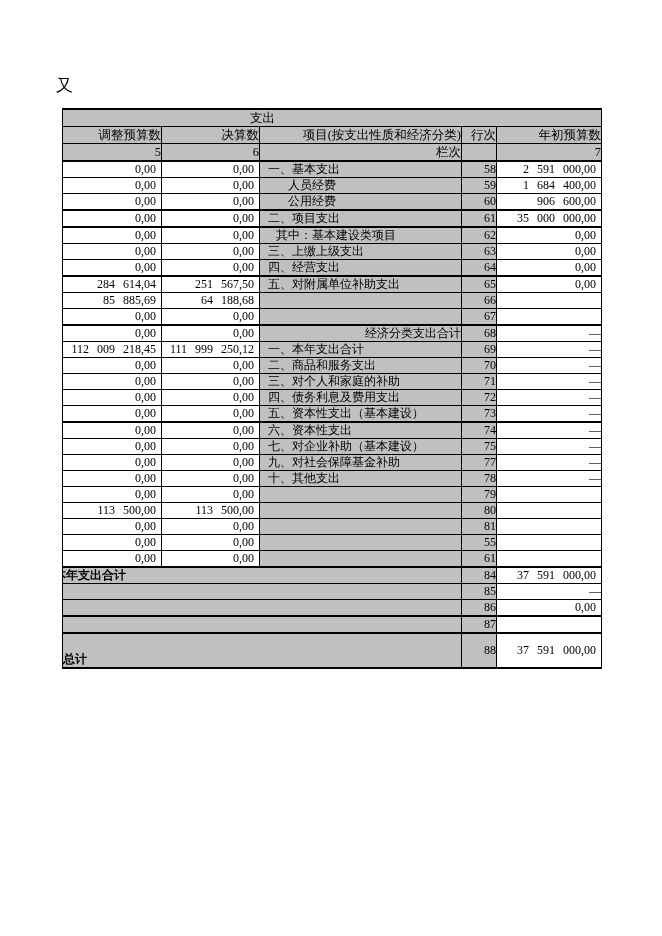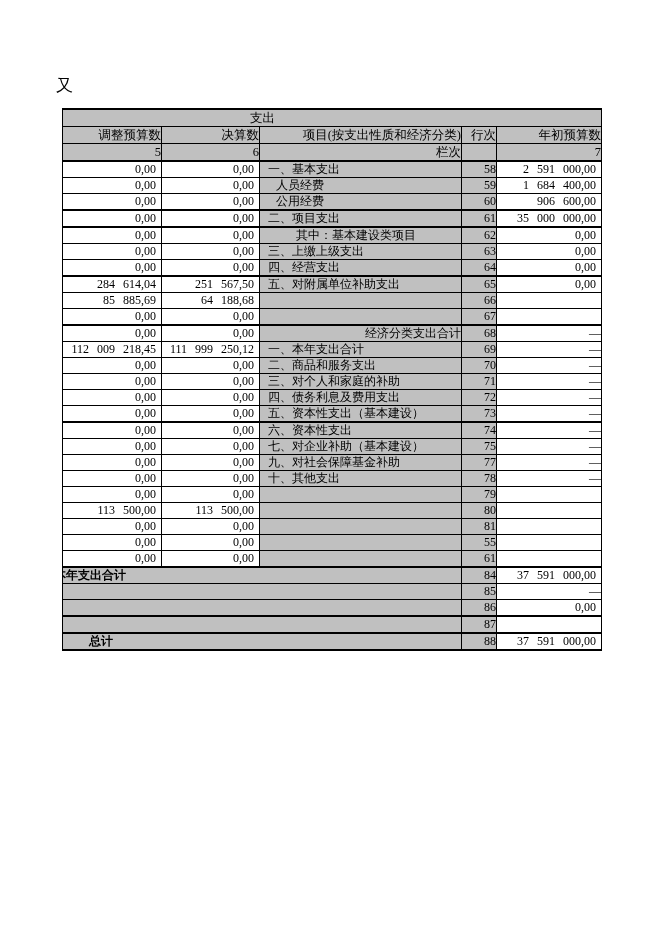--- a/index.html
+++ b/index.html
@@ -14,30 +14,30 @@
   }
   td{
     border:1px solid #000;height:15.7px;padding:0;
     font-size:12px;line-height:15px;overflow:hidden;white-space:nowrap;
   }
   .gray{background:#c0c0c0;}
   .white{background:#ffffff;}
   .center{text-align:right;}
   .num{text-align:right;padding-right:5px;word-spacing:5px;}
   .item{text-align:left;padding-left:8px;}
-  .ind1{text-align:left;padding-left:36px;margin-left:24px;}
-  .ind2{text-align:left;padding-left:16px;}
+  .ind1{text-align:left;padding-left:16px;margin-left:24px;}
+  .ind2{text-align:left;padding-left:28px;}
   .hrow td{height:16px;font-size:12.5px;}
   .trow td{height:15px;}
   .thick td{border-bottom:2px solid #000;}
   .topline td{border-top:2px solid #000;}
   .merged{overflow:hidden;}
   .lbl{white-space:nowrap;}
   .clip{margin-left:-9px;font-weight:bold;}
-  .grand{font-weight:bold;padding-left:26px;}
+  .grand{font-weight:bold;margin-top:18px;}
   .title-inner{width:399px;text-align:center;}
   table{border:1px solid #000;}
 </style>
 </head>
 <body>
 
 <span class="stray">又</span>
 
 <table>
   <colgroup>

